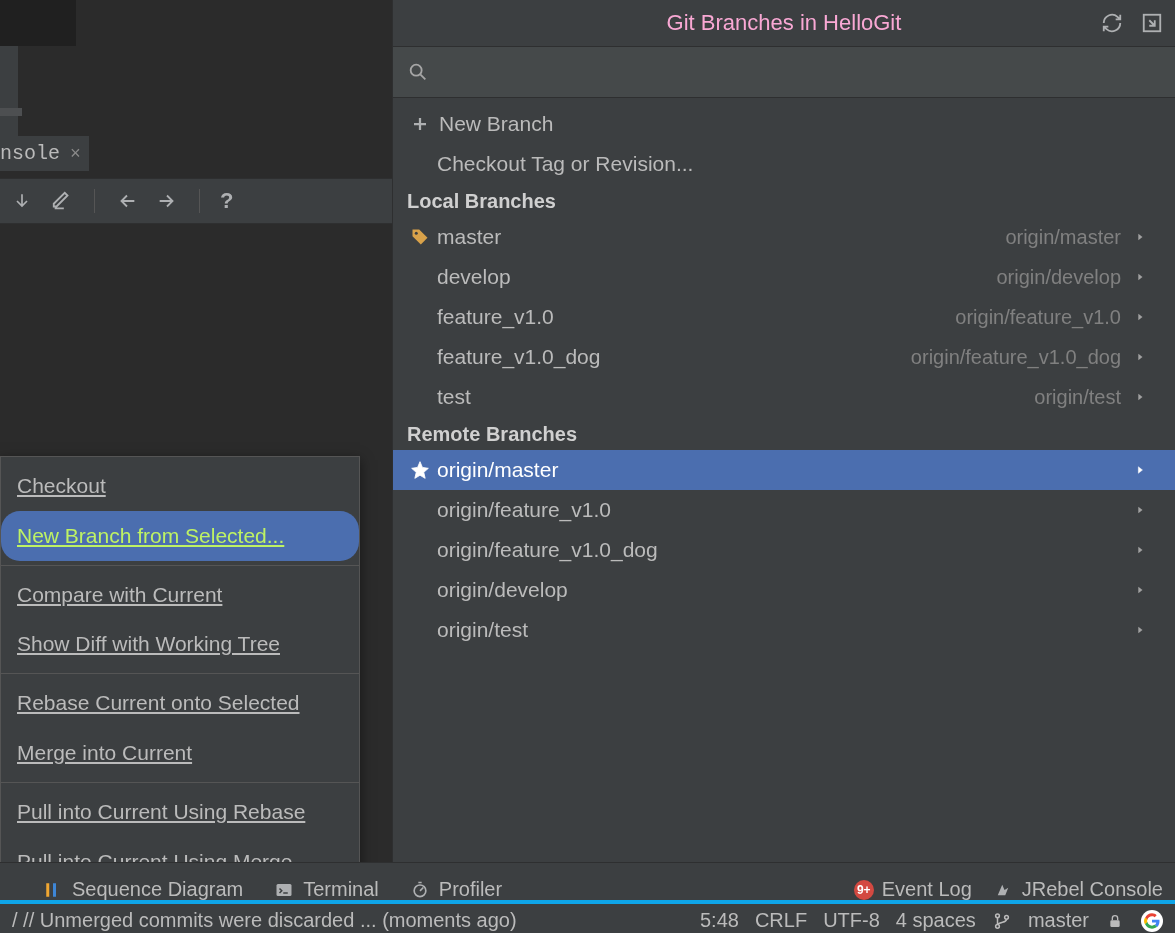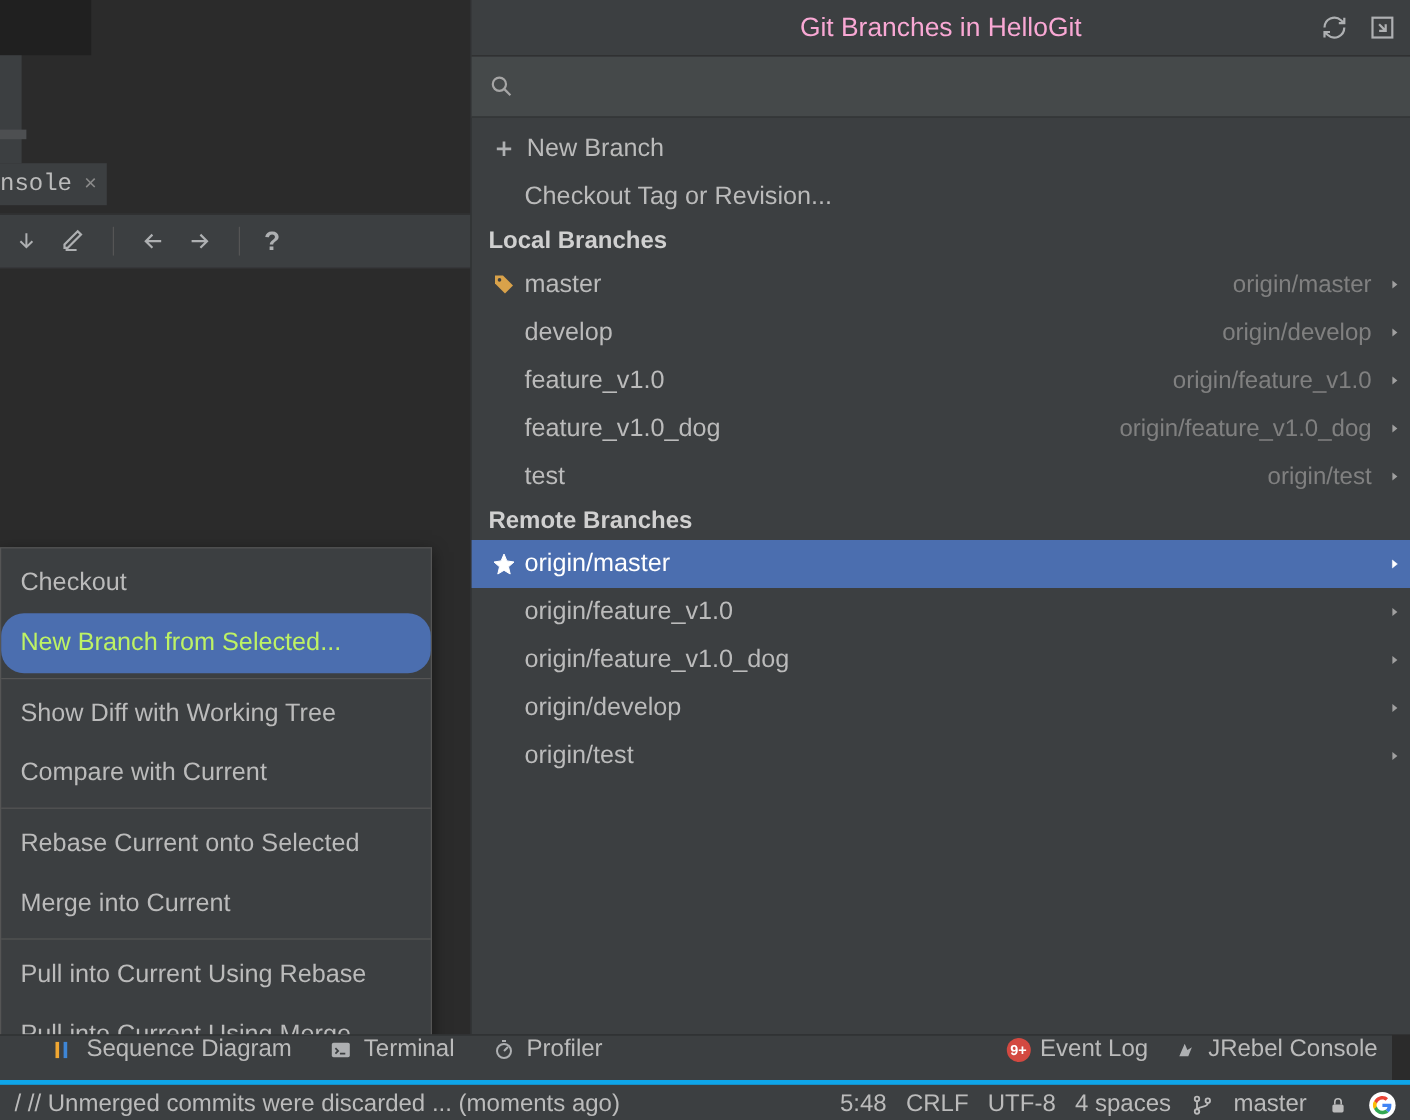--- a/index.html
+++ b/index.html
@@ -70,20 +70,21 @@
     background: #3c3f41;
     border: 1px solid #555;
     box-shadow: 0 4px 12px rgba(0,0,0,0.5);
     padding: 4px 0;
   }
   .cm-item {
     padding: 6px 16px;
     font-size: 21px;
     color: #bbbbbb;
     line-height: 1.8;
+    text-decoration: underline;
   }
   .cm-item.selected {
     background: #4b6eaf;
     color: #bef264;
     border-radius: 19px;
   }
   .cm-item.disabled { color: #6f7375; }
   .cm-sep { height:1px; background:#555; margin: 4px 0; }
 
   
@@ -124,21 +125,21 @@
     align-items:center;
     padding: 0 14px;
     border-bottom: 1px solid #2e2f30;
   }
   .search-row svg { stroke:#a6a6a6; }
   .panel-body { padding-top: 6px; }
   .action-row, .branch-row {
     display: flex;
     align-items: center;
     height: 40px;
-    padding: 0 8px 0 14px;
+    padding: 0 30px 0 14px;
     font-size: 21px;
     color: #bbbbbb;
   }
   .action-row .icon-slot { width: 26px; display:flex; justify-content:center; margin-right: 6px; }
   .action-row.indent { padding-left: 44px; }
   .section-header {
     padding: 6px 14px 4px 14px;
     font-size: 20px;
     font-weight: 600;
     color: #d0d0d0;
@@ -156,26 +157,26 @@
     background: #4b6eaf;
     color: #ffffff;
   }
   .branch-row.selected svg { stroke: #ffffff; fill:#ffffff; }
 
   
   .bottom-tools {
     position: absolute;
     left: 0;
     top: 862px;
-    right: 15px;
+    right: 0;
     height: 38px;
     background: #3c3f41;
     border-top: 1px solid #2e2f30;
     display:flex;
-    align-items:flex-start;
+    align-items:flex-end;
     font-size: 20px;
     color: #bbbbbb;
     padding: 0 12px;
   }
   .bottom-tools .tool { display:flex; align-items:center; gap:8px; margin-right: 30px; }
   .bottom-tools .tool.right { margin-left: auto; margin-right: 20px; }
   .bottom-tools .tool.last { margin-right: 0; }
   .bottom-tools .icon-slot { width:22px; height:22px; display:flex; align-items:center; justify-content:center; }
   .badge9 {
     width:20px; height:20px; border-radius:10px; background:#d34941; color:#fff;
@@ -240,22 +241,22 @@
       </svg>
   </div>
   <div class="divider"></div>
   <div class="q">?</div>
 </div>
 
 <div class="context-menu" id="context-menu">
     <div class="cm-item">Checkout</div>
     <div class="cm-item selected">New Branch from Selected...</div>
     <div class="cm-sep"></div>
+    <div class="cm-item">Compare with Current</div>
     <div class="cm-item">Show Diff with Working Tree</div>
-    <div class="cm-item">Compare with Current</div>
     <div class="cm-sep"></div>
     <div class="cm-item">Rebase Current onto Selected</div>
     <div class="cm-item">Merge into Current</div>
     <div class="cm-sep"></div>
     <div class="cm-item">Pull into Current Using Rebase</div>
     <div class="cm-item">Pull into Current Using Merge</div>
     <div class="cm-sep"></div>
     <div class="cm-item disabled">Delete</div>
   </div>
 

